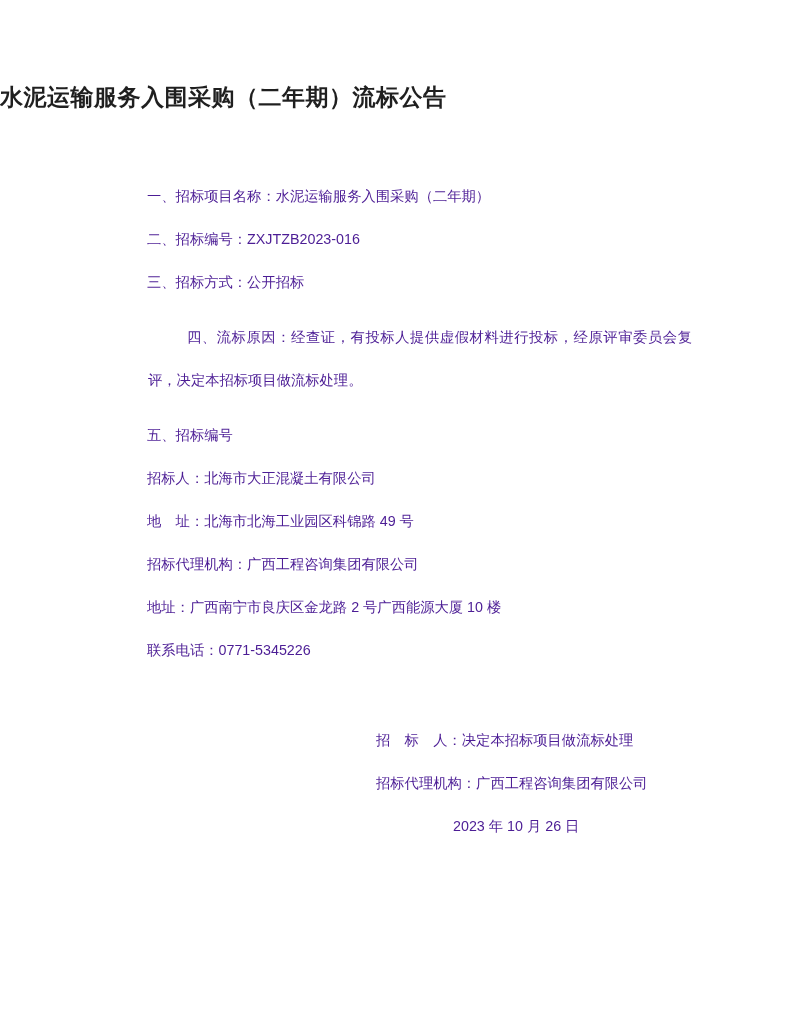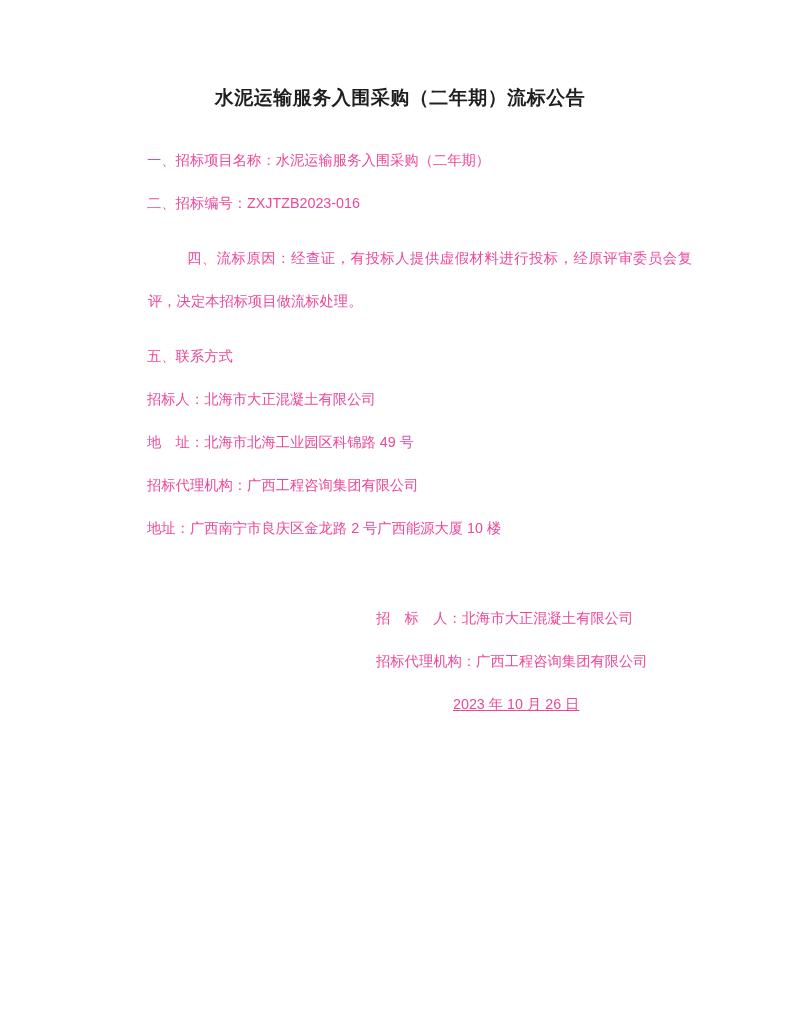--- a/index.html
+++ b/index.html
@@ -12,87 +12,87 @@
     width: 800px;
     height: 1028px;
     box-sizing: border-box;
     background: #ffffff;
     padding-top: 76px;
     overflow: hidden;
     font-family: "Liberation Sans", serif; 
     color: #333333;
   }
   .doc-title {
-    margin: 0 0 20px 0;
+    margin: 0 0 56px 0;
     padding: 0;
-    font-size: 19px;
+    font-size: 23px;
     font-weight: 600;
     line-height: 43px;
-    text-align: center;
     color: #1f1f1f;
     letter-spacing: 0.5px;
   }
   p {
     margin: 0;
     padding: 0;
     font-size: 14.3px;
     line-height: 43px;
-    color: #ec4899;
+    color: #4c1d95;
   }
   .body-p {
     padding-left: 108px;
     padding-right: 108px;
     text-indent: 39px;
   }
   .reason {
     margin-top: 12px;
     margin-bottom: 12px;
     text-align: justify;
     margin-left: 40px;
   }
   .sig-block {
     margin-top: 47px;
   }
   .sig-line {
     padding-left: 376px;
   }
   .date-line {
     padding-left: 453px;
-    text-decoration: underline;
   }
 </style>
 </head>
 <body>
 
 <div class="page">
 
   <h1 class="doc-title">水泥运输服务入围采购（二年期）流标公告</h1>
 
   <p class="body-p">一、招标项目名称：水泥运输服务入围采购（二年期）</p>
 
   <p class="body-p">二、招标编号：ZXJTZB2023-016</p>
 
+  <p class="body-p">三、招标方式：公开招标</p>
 
   <p class="body-p reason">四、流标原因：经查证，有投标人提供虚假材料进行投标，经原评审委员会复评，决定本招标项目做流标处理。</p>
 
-  <p class="body-p">五、联系方式</p>
+  <p class="body-p">五、招标编号</p>
 
   <p class="body-p">招标人：北海市大正混凝土有限公司</p>
 
   <p class="body-p">地　址：北海市北海工业园区科锦路 49 号</p>
 
 
 
   <p class="body-p">招标代理机构：广西工程咨询集团有限公司</p>
 
   <p class="body-p">地址：广西南宁市良庆区金龙路 2 号广西能源大厦 10 楼</p>
 
 
+  <p class="body-p">联系电话：0771-5345226</p>
 
   <div class="sig-block">
-    <p class="sig-line">招　标　人：北海市大正混凝土有限公司</p>
+    <p class="sig-line">招　标　人：决定本招标项目做流标处理</p>
 
     <p class="sig-line">招标代理机构：广西工程咨询集团有限公司</p>
 
     <p class="date-line">2023 年 10 月 26 日</p>
   </div>
 
 </div>
 
 </body></html>

